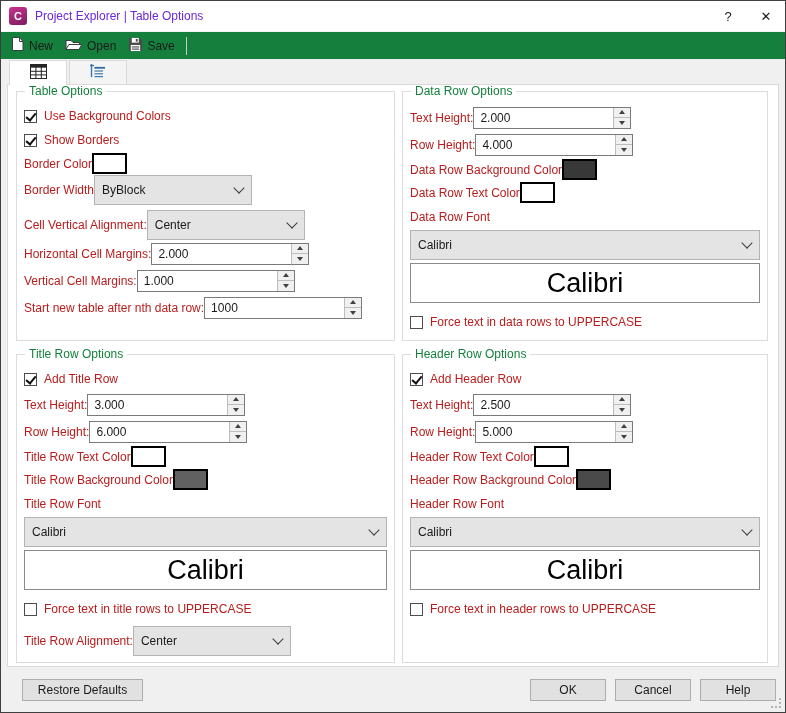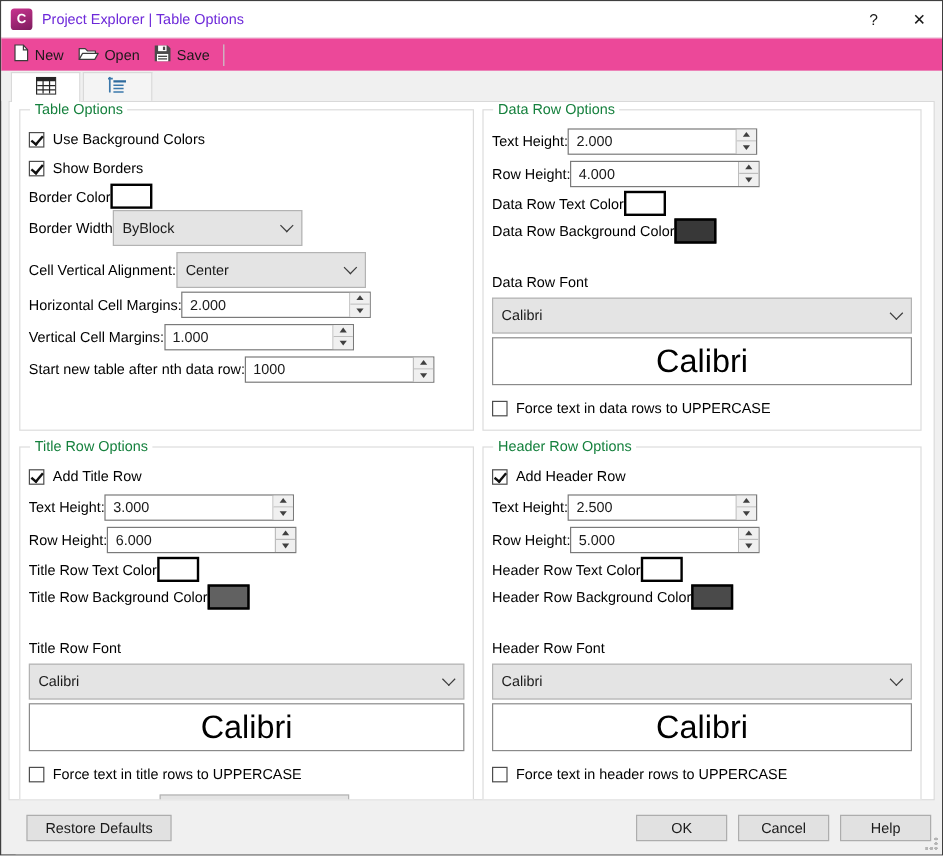--- a/index.html
+++ b/index.html
@@ -10,56 +10,56 @@
     display:flex; flex-direction:column; position:relative; overflow:hidden;
   }
   
   .titlebar { height:30px; flex:none; background:#fff; display:flex; align-items:center; padding:0 0 0 8px; }
   .app-icon { width:18px; height:18px; border-radius:3px; flex:none;
     background:linear-gradient(160deg,#c9338f,#7d1c5e); color:#fff; font-weight:bold; font-size:11px;
     display:flex; align-items:center; justify-content:center; margin-right:8px; }
   .title-text { flex:1; color:#6d28d9; }
   .cap-btn { width:38px; height:30px; display:flex; align-items:center; justify-content:center; font-size:13px; color:#1a1a1a; }
   
-  .toolbar { height:27px; flex:none; background:#ec4899; display:flex; align-items:center; padding:0 4px; border-top:1px solid #f3f3f3; }
+  .toolbar { height:27px; flex:none; background:#15803d; display:flex; align-items:center; padding:0 4px; border-top:1px solid #f3f3f3; }
   .tool-btn { display:flex; align-items:center; gap:4px; padding:2px 7px 2px 5px; height:22px; }
   .tool-sep { width:1px; height:18px; background:#c9c9c9; margin-left:4px; }
   
   .tabstrip { height:25px; flex:none; background:#f0f0f0; display:flex; align-items:flex-end; padding-left:8px; position:relative; z-index:2; }
   .tab { width:58px; height:24px; box-sizing:border-box; display:flex; align-items:center; justify-content:center;
     border:1px solid #d9d9d9; border-bottom:none; background:#f4f4f4; margin-right:2px; }
   .tab.active { background:#fff; height:25px; margin-bottom:-1px; }
   
   .page { flex:1; margin:0 6px; background:#fff; border:1px solid #d9d9d9; position:relative; z-index:1;
     box-sizing:border-box; padding:6px 10px 8px 8px;
     display:grid; grid-template-columns:379px 1fr; gap:13px 7px; overflow:hidden; }
   .groupbox { border:1px solid #dcdcdc; position:relative; box-sizing:border-box; padding:12px 7px 6px; background:#fff; }
   .gb-title { position:absolute; top:-8px; left:8px; background:#fff; padding:0 4px; color:#15803d; white-space:nowrap; }
   
   .row { display:flex; align-items:center; justify-content:flex-start; min-height:27px; }
   .row.tight { min-height:23px; }
-  .lbl { color:#000000; }
+  .lbl { color:#b91c1c; }
   .cb-row { display:flex; align-items:center; gap:7px; min-height:24px; cursor:default; }
   .cb-box { width:13px; height:13px; box-sizing:border-box; border:1px solid #4d4d4d; background:#fff; position:relative; flex:none; }
   .cb-box.checked::after { content:""; position:absolute; left:3px; top:0px; width:4px; height:8px;
     border:solid #111; border-width:0 2px 2px 0; transform:rotate(40deg); }
   .color-swatch { width:31px; height:17px; border:2px solid #000; flex:none; }
   .dropdown { width:158px; height:30px; box-sizing:border-box; background:#e4e4e4; border:1px solid #b3b3b3;
     display:flex; align-items:center; justify-content:space-between; padding:0 8px 0 7px; flex:none; }
   .dropdown.full { width:100%; }
   .dd-chevron { width:7px; height:7px; border-right:1px solid #3c3c3c; border-bottom:1px solid #3c3c3c;
     transform:rotate(45deg); margin-top:-4px; flex:none; }
   .spinner { width:158px; height:22px; box-sizing:border-box; background:#fff; border:1px solid #7a7a7a; display:flex; flex:none; }
   .spin-value { flex:1; display:flex; align-items:center; padding-left:6px; }
   .spin-btns { width:16px; display:flex; flex-direction:column; border-left:1px solid #bdbdbd; }
   .spin-up,.spin-down { flex:1; display:flex; align-items:center; justify-content:center; background:#f0f0f0; }
   .spin-up { border-bottom:1px solid #bdbdbd; }
   .spin-up::after { content:""; border-left:3px solid transparent; border-right:3px solid transparent; border-bottom:4px solid #404040; }
   .spin-down::after { content:""; border-left:3px solid transparent; border-right:3px solid transparent; border-top:4px solid #404040; }
-  .font-label { margin:24px 0 4px; min-height:16px; }
+  .font-label { margin:6px 0 4px; min-height:16px; }
   .font-preview { height:40px; box-sizing:border-box; border:1px solid #8a8a8a; display:flex; align-items:center; justify-content:center;
     font-size:27px; color:#000; margin:3px 0 7px; }
   .gap-top { margin-top:5px; }
   
   .footer { height:45px; flex:none; display:flex; align-items:center; padding:0 9px; background:#f0f0f0;margin-left:12px; }
   .btn { height:22px; box-sizing:border-box; background:#e1e1e1; border:1px solid #adadad;
     display:flex; align-items:center; justify-content:center; }
   .btn.restore { width:121px; margin-right:auto; }
   .btn.std { width:76px; margin-left:9px; }
   .resize-grip { position:absolute; right:3px; bottom:3px; width:11px; height:11px;
@@ -219,26 +219,26 @@
         <span class="lbl">Row Height:</span>
         <div class="spinner">
           <span class="spin-value">4.000</span>
           <span class="spin-btns">
               <span class="spin-up"></span>
               <span class="spin-down"></span>
             </span>
         </div>
       </div>
       <div class="row tight">
+        <span class="lbl">Data Row Background Color</span>
+        <span class="color-swatch" style="background-color: rgb(56, 56, 56);"></span>
+      </div>
+      <div class="row tight">
         <span class="lbl">Data Row Text Color</span>
         <span class="color-swatch" style="background-color: rgb(255, 255, 255);"></span>
-      </div>
-      <div class="row tight">
-        <span class="lbl">Data Row Background Color</span>
-        <span class="color-swatch" style="background-color: rgb(56, 56, 56);"></span>
       </div>
       <div class="font-label lbl">Data Row Font</div>
       <div class="dropdown full">
         <span>Calibri</span>
         <span class="dd-chevron"></span>
       </div>
       <div class="font-preview">Calibri</div>
       <div class="cb-row">
         <span class="cb-box"></span>
         <span class="lbl">Force text in data rows to UPPERCASE</span>

